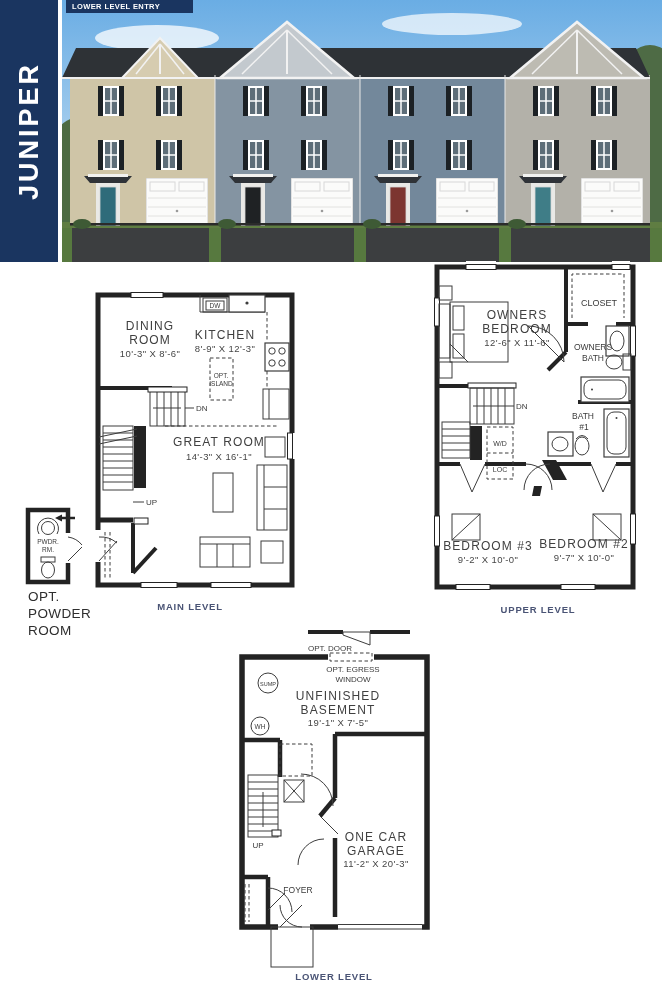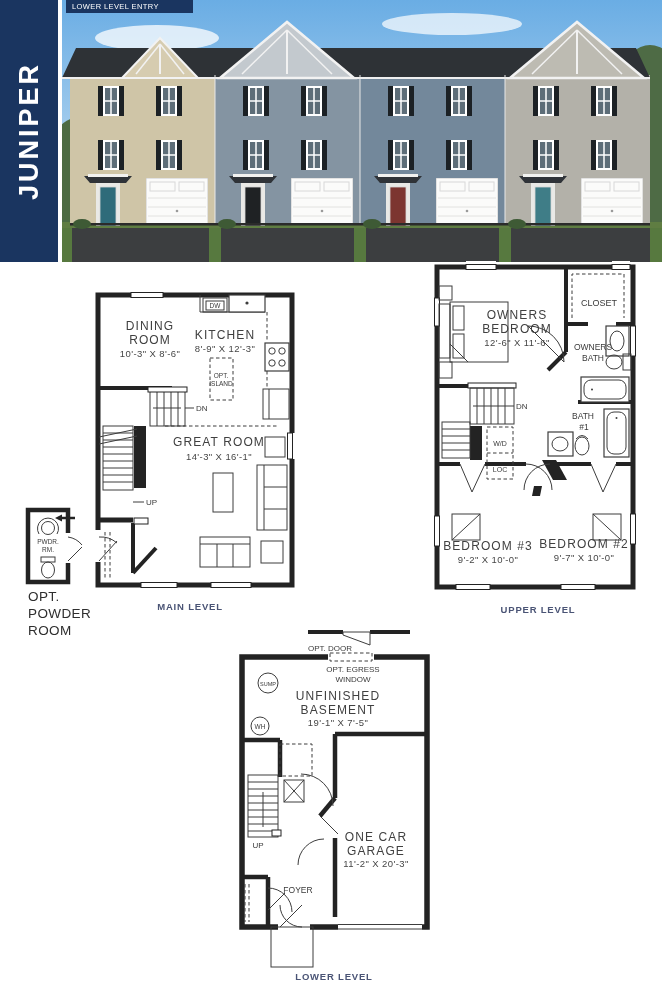--- a/index.html
+++ b/index.html
@@ -4,21 +4,21 @@
 <style>
   html,body{margin:0;padding:0;background:#fff;}
   .page{position:relative;width:662px;height:985px;background:#fff;overflow:hidden;
         font-family:"Liberation Sans",sans-serif;}
   
   .sidebar{position:absolute;left:0;top:0;width:58px;height:262px;background:#1a3560;}
   .sidebar .vtext{position:absolute;left:50%;top:50%;transform:translate(-50%,-50%) rotate(-90deg);
         white-space:nowrap;color:#fff;font-weight:bold;font-size:27px;letter-spacing:3px;}
   .photo-wrap{position:absolute;left:62px;top:0;width:600px;height:262px;}
   .banner{position:absolute;left:66px;top:0;width:127px;height:13px;background:#1a3560;z-index:5;
-        color:#fff;font-size:7.5px;font-weight:normal;letter-spacing:.4px;line-height:13px;padding-left:6px;box-sizing:border-box;}
+        color:#fff;font-size:7.5px;font-weight:bold;letter-spacing:.4px;line-height:13px;padding-left:6px;box-sizing:border-box;}
   
   svg.plan{position:absolute;overflow:visible;}
   #main-plan{left:15px;top:285px;}
   #upper-plan{left:430px;top:262px;}
   #lower-plan{left:228px;top:622px;}
   svg text{fill:#3a3a3a;font-family:"Liberation Sans",sans-serif;}
   .room{font-size:12px;letter-spacing:1.1px;fill:#404040;}
   .dims{font-size:9.5px;letter-spacing:.4px;fill:#464646;}
   .sm{font-size:8px;fill:#3a3a3a;}
   .tiny{font-size:6.5px;fill:#3a3a3a;}

